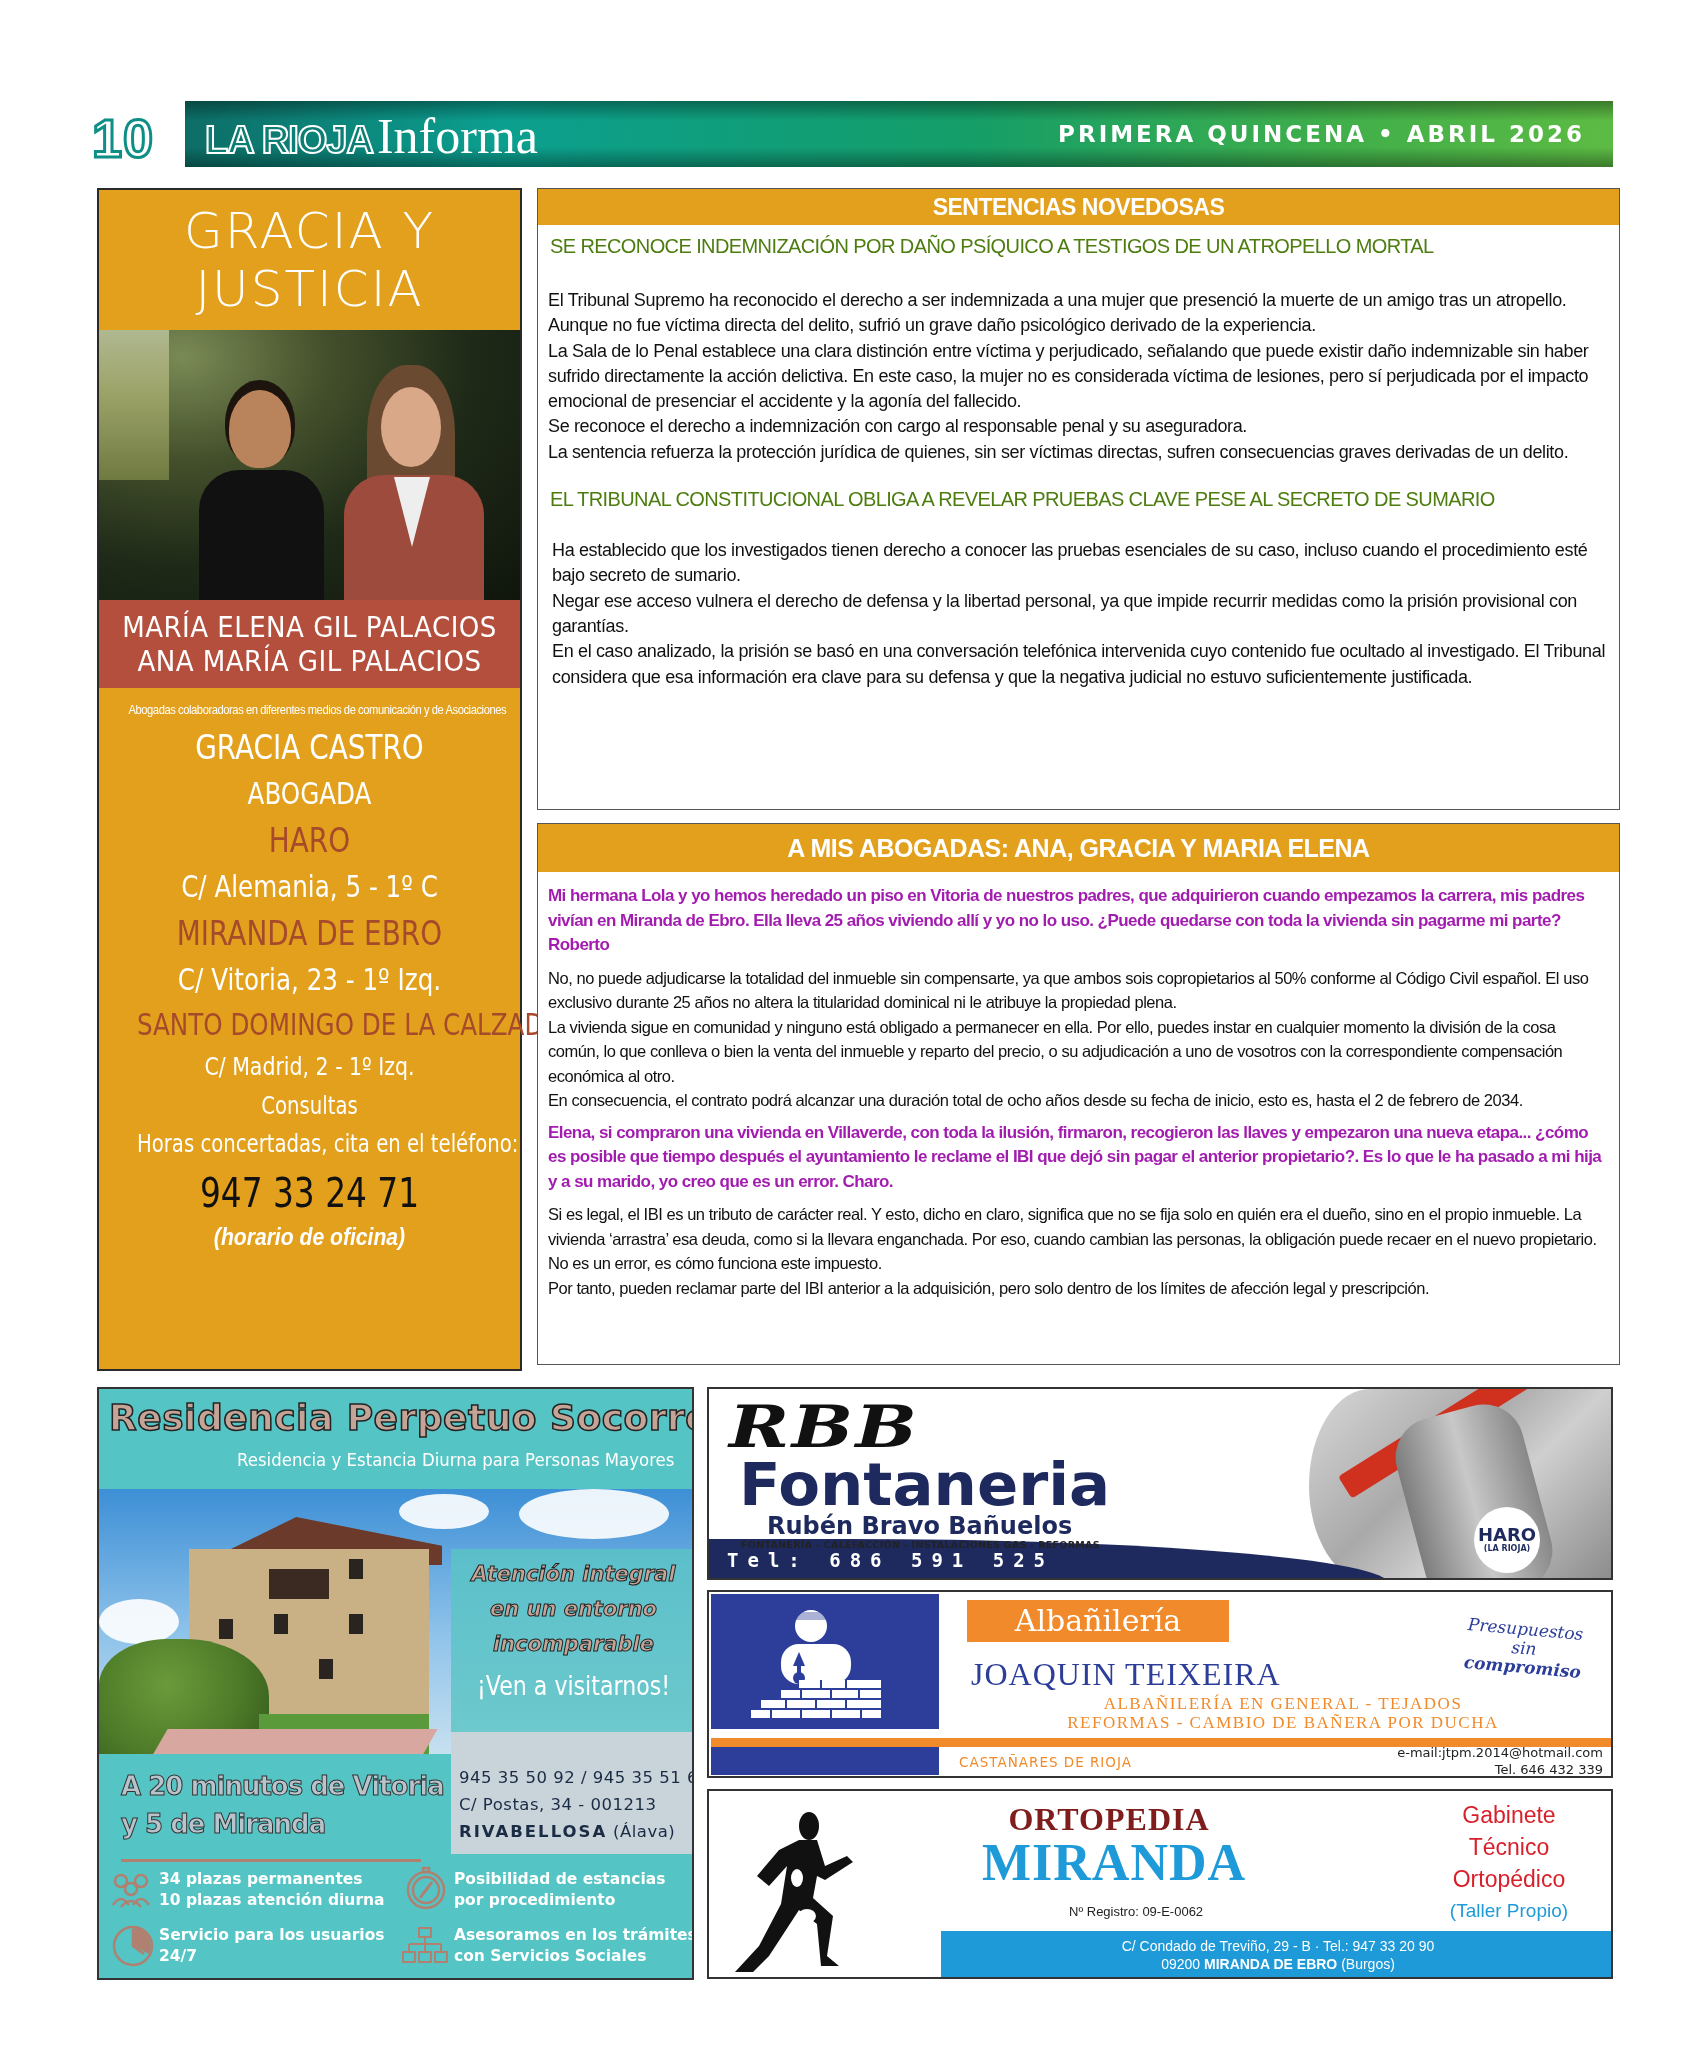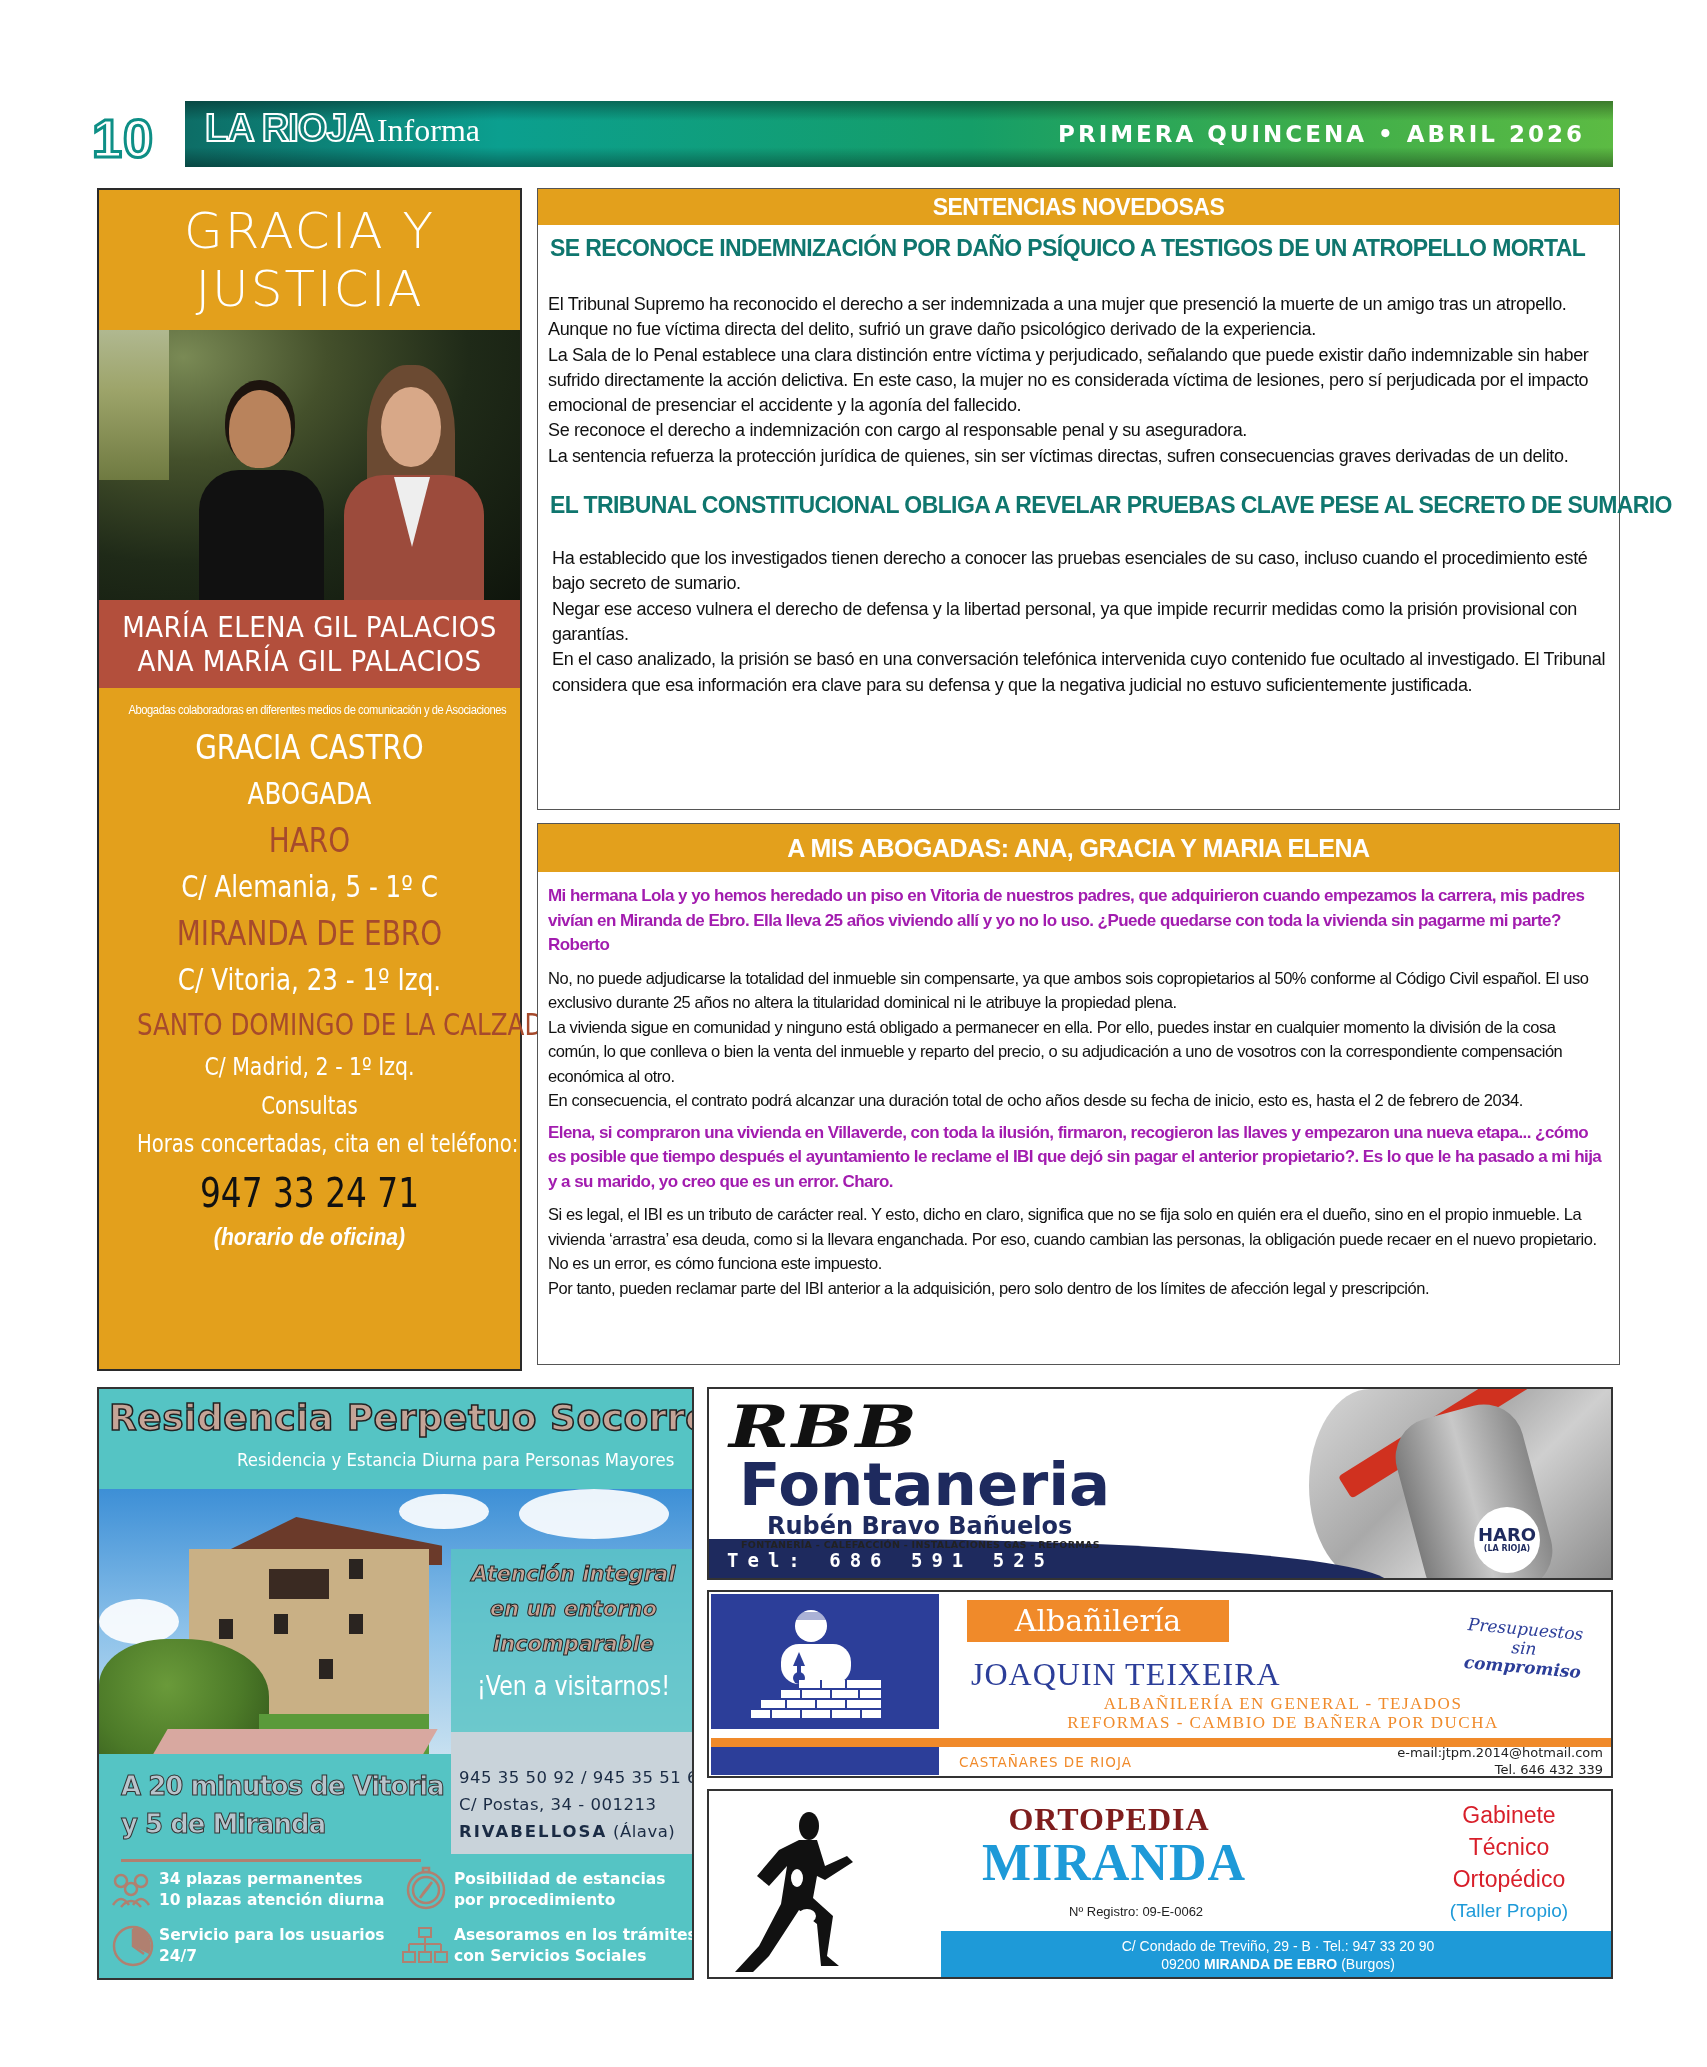--- a/index.html
+++ b/index.html
@@ -6,21 +6,21 @@
   html, body { width: 1707px; height: 2067px; background: #fff; overflow: hidden; }
   body { position: relative; font-family: "Liberation Sans", sans-serif; color: #1a1a1a; }
 
   
   .page-num { position: absolute; left: 92px; top: 108px; font-family: "Liberation Sans", sans-serif; font-weight: bold; font-size: 54px; color: #fff; -webkit-text-stroke: 3px #0e8f86; letter-spacing: 1px; line-height: 60px; }
   .masthead { position: absolute; left: 185px; top: 101px; width: 1428px; height: 66px;
     background: linear-gradient(90deg, #0d6d66 0%, #0b9f8f 22%, #159e68 55%, #3fae4a 80%, #5cbb43 100%); overflow: hidden; }
   .masthead::before { content: ""; position: absolute; inset: 0; background: linear-gradient(180deg, rgba(0,0,0,0.35) 0%, rgba(0,0,0,0) 30%, rgba(0,0,0,0) 70%, rgba(0,0,0,0.35) 100%); }
   .brand { position: absolute; left: 20px; top: 6px; white-space: nowrap; }
   .brand-bold { font-family: "Liberation Sans", sans-serif; font-weight: bold; font-size: 38px; color: #0d7e75; -webkit-text-stroke: 2px #fff; letter-spacing: -1px; }
-  .brand-light { font-family: "Liberation Serif", serif; font-size: 32px; color: #fff; margin-left: 4px; }
+  .brand-light { font-family: "Liberation Serif", serif; font-size: 50px; color: #fff; margin-left: 4px; }
   .issue { position: absolute; right: 28px; top: 20px; font-family: "DejaVu Sans", sans-serif; font-weight: bold; font-size: 23px; color: #fff; letter-spacing: 3px; }
 
   
   .lawyer-card { position: absolute; left: 97px; top: 188px; width: 425px; height: 1183px; border: 2px solid #2a2a2a; background: #e3a01c; }
   .card-title { height: 140px; display: flex; flex-direction: column; align-items: center; justify-content: center; color: #fff; font-family: "DejaVu Sans", sans-serif; font-weight: 300; font-size: 50px; line-height: 58px; letter-spacing: 2px; }
   .photo { height: 270px; position: relative; overflow: hidden;
     background: radial-gradient(ellipse at 20% 10%, #7a8a55 0%, #44502b 30%, #1f2a18 60%, #0f150c 100%); }
   .photo .field { position: absolute; left: 0; top: 0; width: 70px; height: 150px; background: linear-gradient(180deg,#b0b890 0%,#9da46a 40%,#6f7a41 100%); }
   .photo .person1 { position: absolute; left: 95px; top: 60px; width: 135px; height: 210px; }
   .photo .person1 .head { position: absolute; left: 35px; top: 0; width: 62px; height: 78px; border-radius: 50% 50% 45% 45%; background: #b9835c; box-shadow: 0 -6px 0 4px #1d140e; }
@@ -43,21 +43,21 @@
   .phone { font-size: 40px; color: #111; line-height: 56px; margin-top: 2px; }
   .office { font-family: "Liberation Sans", sans-serif; font-style: italic; font-weight: bold; color: #fff; font-size: 24px; line-height: 32px; text-align: center; transform: scaleX(0.88); }
 
   
   .panel { position: absolute; left: 530px; width: 1083px; border: 1.5px solid #555; background: #fff; margin-left: 7px; }
   .panel-head { background: #e3a01c; color: #fff; font-family: "Liberation Sans", sans-serif; font-weight: bold; text-align: center; letter-spacing: -0.5px; }
   .panel1 { top: 188px; height: 622px; }
   .panel1 .panel-head { height: 36px; line-height: 36px; font-size: 23px; }
   .panel2 { top: 823px; height: 542px; }
   .panel2 .panel-head { height: 48px; line-height: 48px; font-size: 25px; }
-  .subhead { color: #0f766e; font-family: "Liberation Sans", sans-serif; font-weight: bold; font-size: 23px; letter-spacing: -0.6px; padding-left: 12px; white-space: nowrap; }
+  .subhead { color: #4d7c0f; font-family: "Liberation Sans", sans-serif; font-weight: normal; font-size: 20px; letter-spacing: -0.6px; padding-left: 12px; white-space: nowrap; }
   .body-text { font-family: "Liberation Sans", sans-serif; font-size: 18px; line-height: 25.3px; color: #111; padding: 0 10px 0 10px; letter-spacing: -0.35px; }
   .body-text p { margin: 0; }
   .q-text { font-family: "Liberation Sans", sans-serif; font-weight: bold; color: #a21caf; font-size: 17px; line-height: 24.5px; padding: 0 10px; letter-spacing: -0.55px; }
   .a-text { font-family: "Liberation Sans", sans-serif; font-size: 16.5px; line-height: 24.5px; color: #111; padding: 0 10px; letter-spacing: -0.45px; }
   .a-text p { margin: 0; }
 
   
   .resid { position: absolute; left: 97px; top: 1387px; width: 597px; height: 593px; border: 2px solid #333; background: #55c4c4; overflow: hidden; }
   .resid-title { position: absolute; left: 10px; top: 8px; width: 577px; text-align: center; font-family: "DejaVu Sans", sans-serif; font-weight: bold; font-size: 36px; color: #c4a497; -webkit-text-stroke: 1.5px #222; letter-spacing: 0.5px; white-space: nowrap; }
   .resid-sub { position: absolute; right: 18px; top: 60px; font-family: "DejaVu Sans", sans-serif; font-size: 18px; color: #fff; white-space: nowrap; transform: scaleX(0.92); transform-origin: right; }

